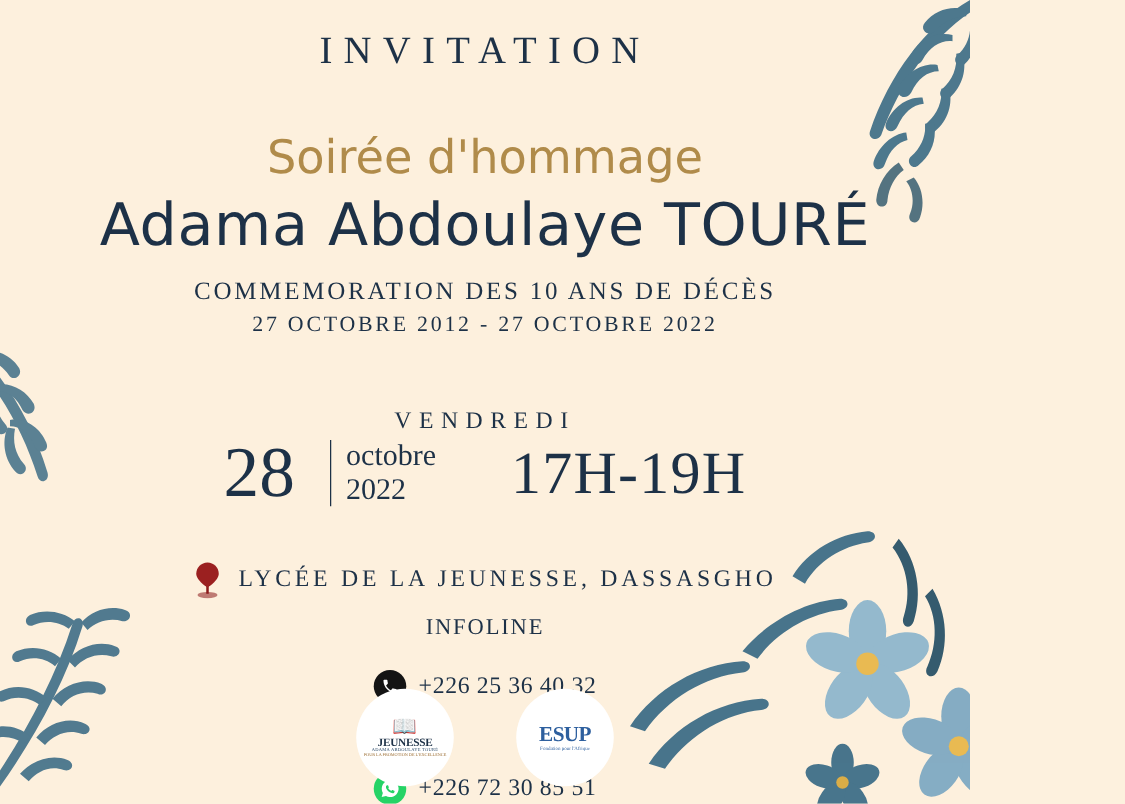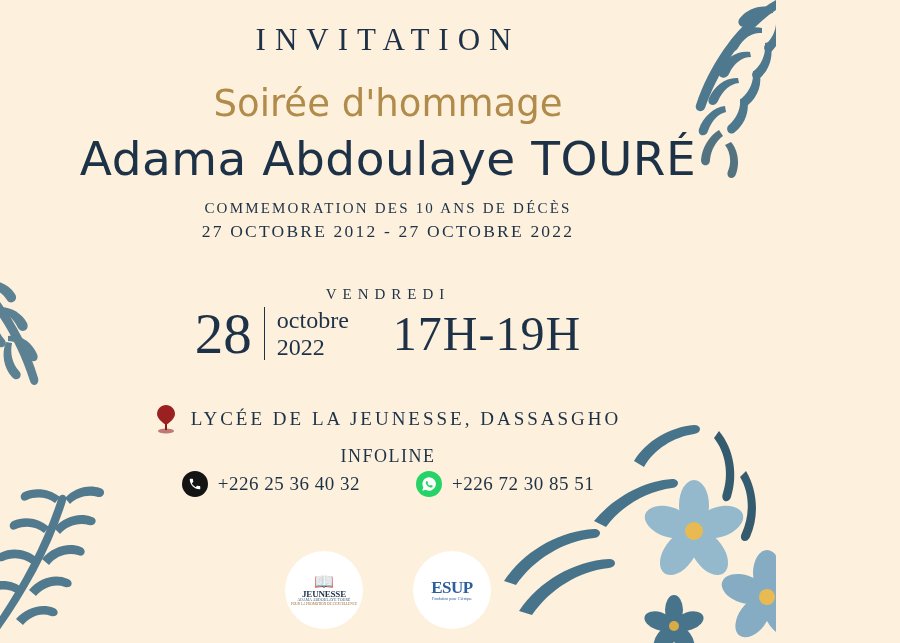--- a/index.html
+++ b/index.html
@@ -37,63 +37,63 @@
     text-align: center;
   }
   .invitation-word {
     margin-top: 22px;
     font-size: 31px;
     letter-spacing: 9px;
     color: #1d3147;
     font-family: "Liberation Serif", serif;
   }
   .soiree {
-    margin-top: 24px;
+    margin-top: 46px;
     font-size: 37px;
     color: #b08b4a;
     font-family: "DejaVu Sans", sans-serif;
     font-weight: 400;
   }
   .honoree {
     margin-top: 6px;
     font-size: 47px;
     color: #1d3147;
     font-family: "DejaVu Sans", sans-serif;
     font-weight: 400;
     letter-spacing: 0.5px;
   }
   .commem {
     margin-top: 14px;
-    font-size: 15px;
+    font-size: 20px;
     letter-spacing: 2.2px;
     color: #1d3147;
     font-family: "Liberation Serif", serif;
   }
   .dates-range {
     margin-top: 4px;
     font-size: 17.5px;
     letter-spacing: 2.2px;
     color: #1d3147;
     font-family: "Liberation Serif", serif;
   }
 
   
   .day-word {
-    margin-top: 44px;
-    font-size: 15px;
+    margin-top: 56px;
+    font-size: 19px;
     letter-spacing: 6px;
     color: #1d3147;
     font-family: "Liberation Serif", serif;
   }
   .date-row {
     margin-top: 2px;
     display: flex;
     align-items: center;
     justify-content: center;
-    gap: 0;
+    gap: 16px;
   }
   .big-day {
     font-size: 57px;
     color: #1d3147;
     line-height: 1;
     font-family: "Liberation Serif", serif;
     padding-right: 12px;
   }
   .month-year {
     border-left: 1.5px solid #1d3147;
@@ -127,25 +127,26 @@
     font-family: "Liberation Serif", serif;
   }
   .infoline {
     margin-top: 12px;
     font-size: 18px;
     letter-spacing: 1.5px;
     color: #1d3147;
     font-family: "Liberation Serif", serif;
   }
   .phones {
-    margin-top: 4px;
+    margin-top: 24px;
     display: flex;
     align-items: center;
     justify-content: center;
     gap: 56px;
+    flex-direction: column;
   }
   .phone-item {
     display: flex;
     align-items: center;
     gap: 10px;
   }
   .phone-num {
     font-size: 19px;
     color: #1d3147;
     letter-spacing: 0.5px;

